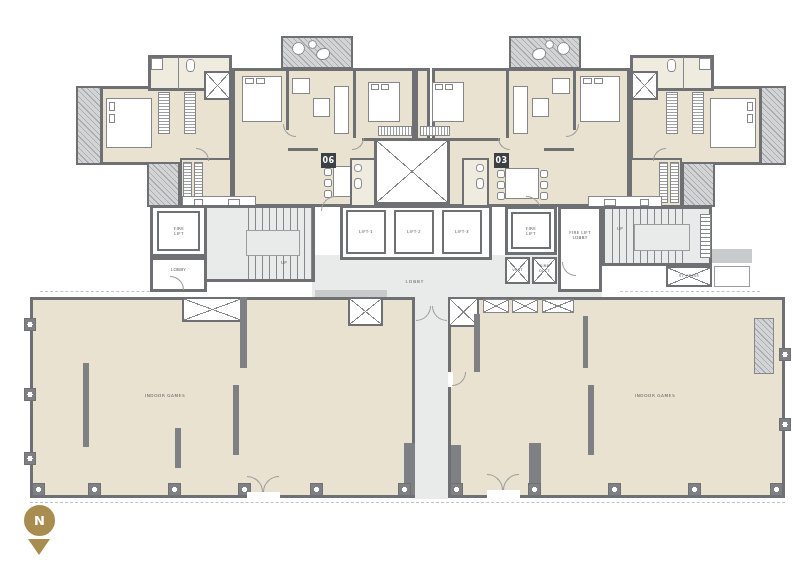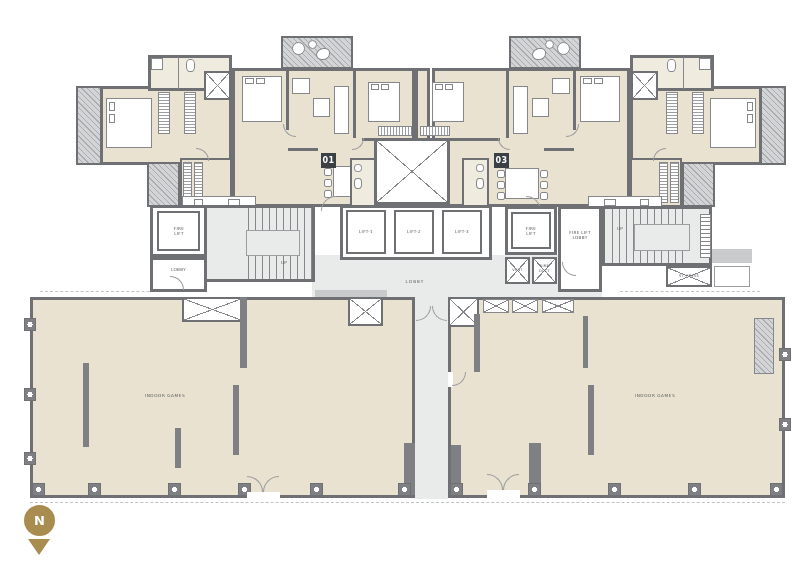--- a/index.html
+++ b/index.html
@@ -158,21 +158,21 @@
   <div class="a wardh" style="left:420px;top:126px;width:30px;height:10px"></div>
   <div class="a furn round" style="left:557px;top:42px;width:13px;height:13px"></div>
   <div class="a furn round" style="left:545px;top:40px;width:9px;height:9px"></div>
   <div class="a furn blob" style="left:532px;top:48px;width:14px;height:12px"></div>
   <div class="a arc-tl" style="left:653px;top:148px;width:13px;height:13px"></div>
   <div class="a arc-br" style="left:566px;top:124px;width:13px;height:13px"></div>
   <div class="a arc-tr" style="left:526px;top:196px;width:15px;height:15px"></div>
   <div class="a arc-bl" style="left:498px;top:138px;width:12px;height:12px"></div>
 
   <div class="a badge" style="left:321px;top:153px;width:15px;height:15px">
-      <span>01</span>
+      <span>06</span>
     </div>
   <div class="a badge" style="left:494px;top:153px;width:15px;height:15px">
       <span>03</span>
     </div>
 
   <div class="a gray" style="left:312px;top:255px;width:290px;height:52px"></div>
   <div class="a gray" style="left:415px;top:305px;width:33px;height:194px"></div>
 
   <div class="a gray w3" style="left:200px;top:205px;width:115px;height:77px"></div>
   <div class="a tread" style="left:242px;top:208px;width:71px;height:71px"></div>

